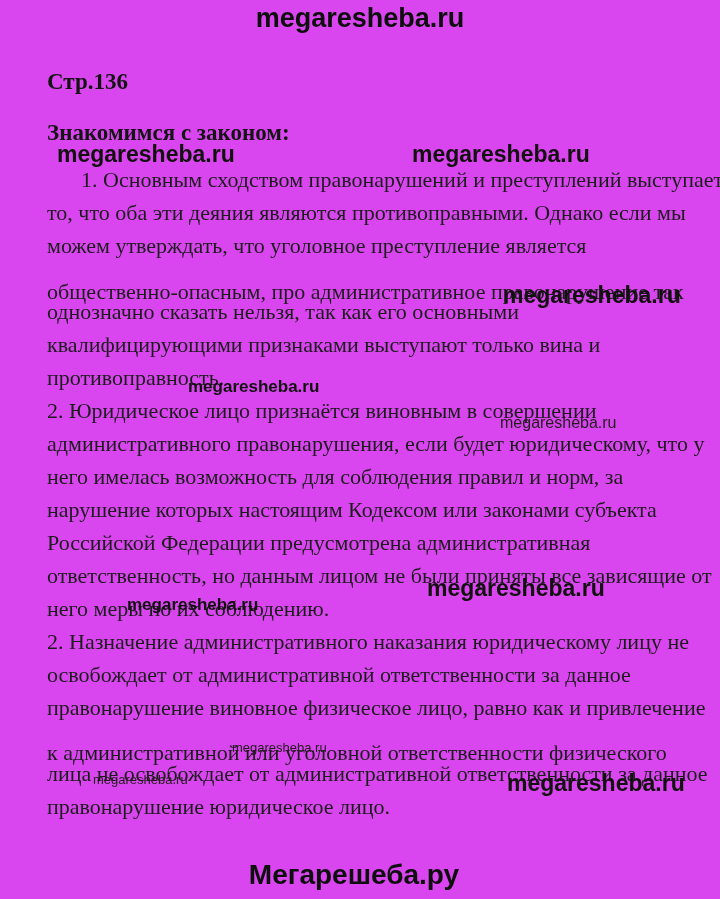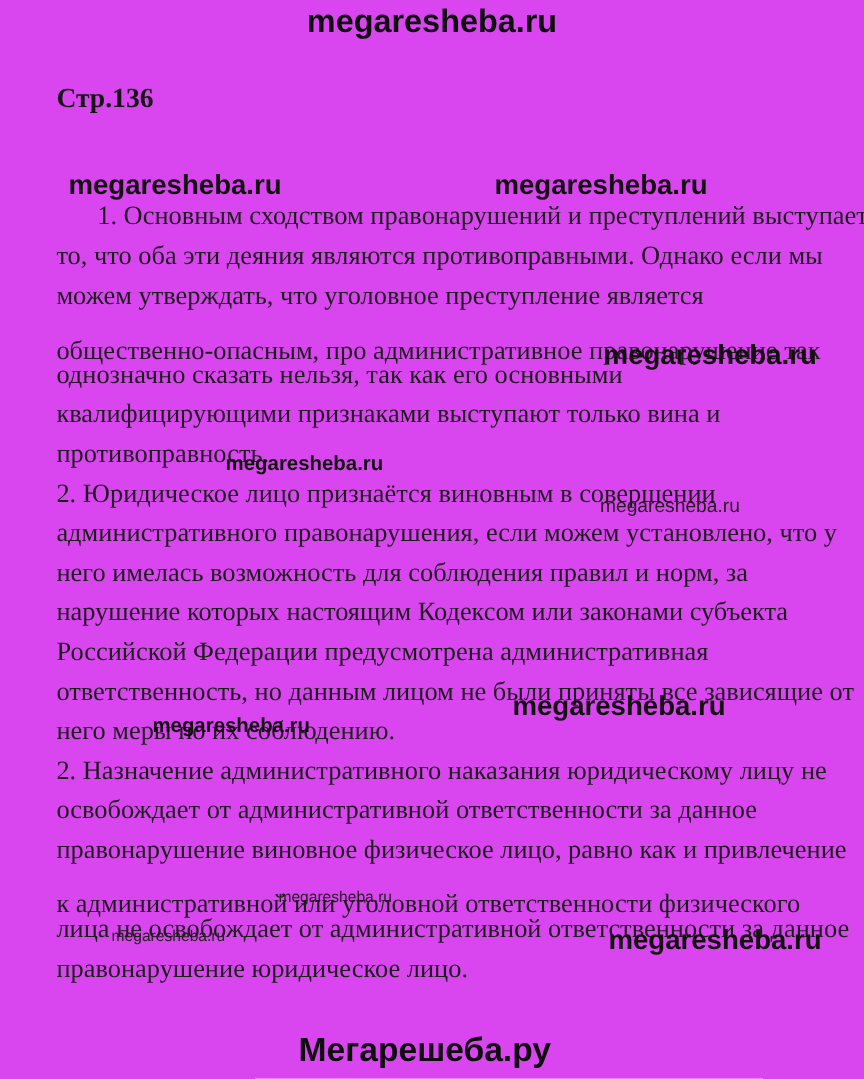--- a/index.html
+++ b/index.html
@@ -71,31 +71,32 @@
   }
 </style>
 </head>
 <body>
 
 <div id="page">
   <div class="top-title">megaresheba.ru</div>
 
   <div class="page-label">Стр.136</div>
 
+  <div class="section-heading">Знакомимся с законом:</div>
 
   <div id="body-lines">
       <div class="text-line" style="top: 167px; margin-left: 34px;">1. Основным сходством правонарушений и преступлений выступает</div>
       <div class="text-line" style="top: 200px;">то, что оба эти деяния являются противоправными. Однако если мы</div>
       <div class="text-line" style="top: 233px; text-align: right;">можем утверждать, что уголовное преступление является</div>
       <div class="text-line" style="top: 279px; text-align: right;">общественно-опасным, про административное правонарушение так</div>
       <div class="text-line" style="top: 299px;">однозначно сказать нельзя, так как его основными</div>
       <div class="text-line" style="top: 332px;">квалифицирующими признаками выступают только вина и</div>
       <div class="text-line" style="top: 365px;">противоправность.</div>
       <div class="text-line" style="top: 398px;">2. Юридическое лицо признаётся виновным в совершении</div>
-      <div class="text-line" style="top: 431px;">административного правонарушения, если можем установлено, что у</div>
+      <div class="text-line" style="top: 431px;">административного правонарушения, если будет юридическому, что у</div>
       <div class="text-line" style="top: 464px;">него имелась возможность для соблюдения правил и норм, за</div>
       <div class="text-line" style="top: 497px;">нарушение которых настоящим Кодексом или законами субъекта</div>
       <div class="text-line" style="top: 530px;">Российской Федерации предусмотрена административная</div>
       <div class="text-line" style="top: 563px;">ответственность, но данным лицом не были приняты все зависящие от</div>
       <div class="text-line" style="top: 596px;">него меры по их соблюдению.</div>
       <div class="text-line" style="top: 629px;">2. Назначение административного наказания юридическому лицу не</div>
       <div class="text-line" style="top: 662px;">освобождает от административной ответственности за данное</div>
       <div class="text-line" style="top: 695px;">правонарушение виновное физическое лицо, равно как и привлечение</div>
       <div class="text-line" style="top: 740px; text-align: center;">к административной или уголовной ответственности физического</div>
       <div class="text-line" style="top: 761px;">лица не освобождает от административной ответственности за данное</div>

